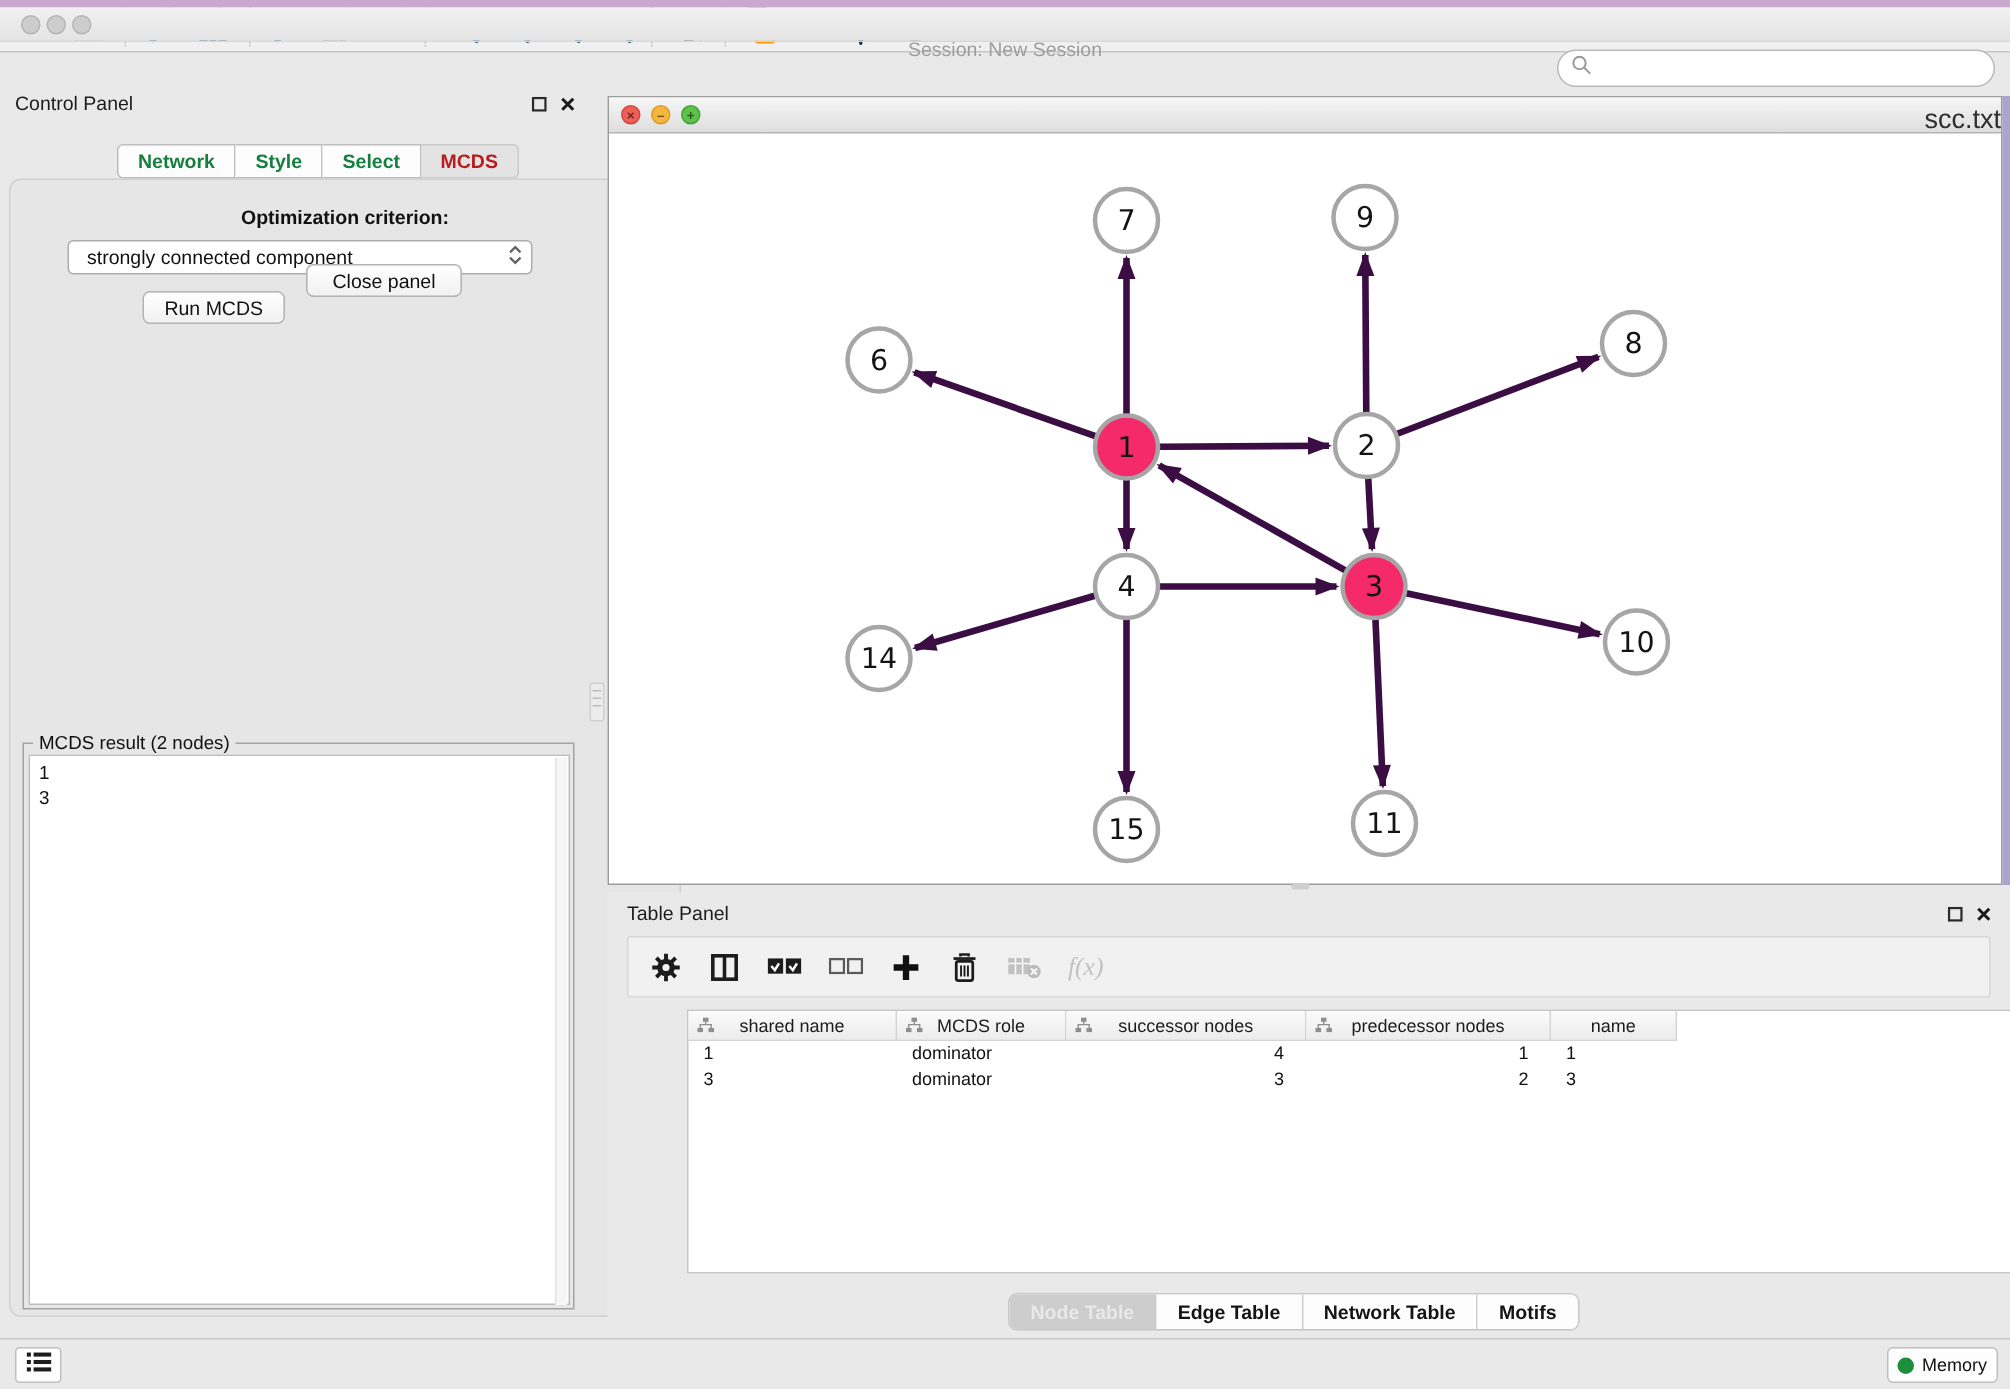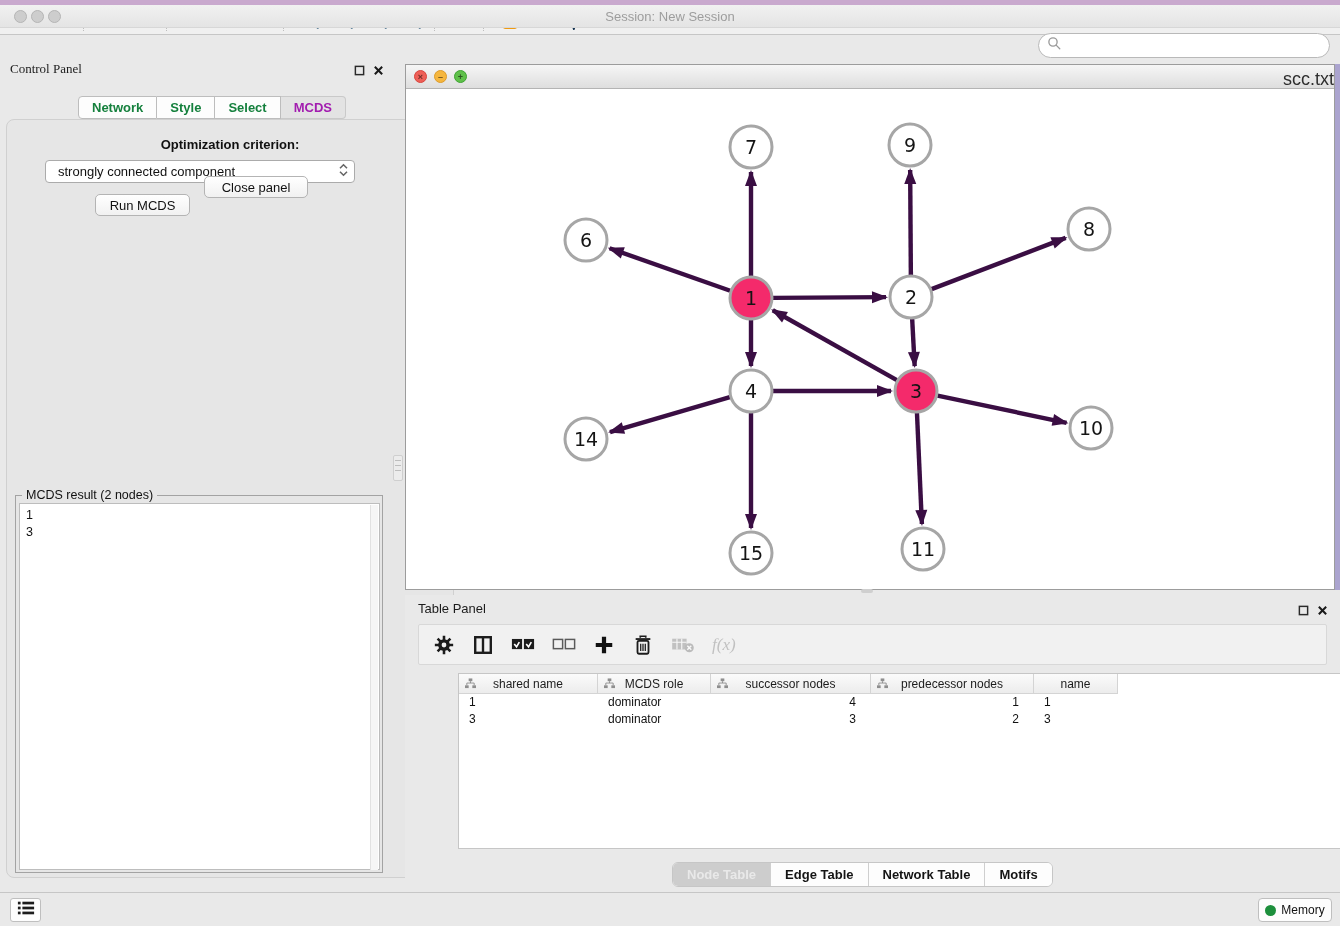--- a/index.html
+++ b/index.html
@@ -6,42 +6,42 @@
   html,body { width:1340px; height:926px; }
   body { font-family:"Liberation Sans", sans-serif; background:#e9e9e9; position:relative; overflow:hidden; }
   .abs { position:absolute; }
 
   
   #top-strip { left:0; top:0; width:1340px; height:5px; background:#c9a9ce; }
   #titlebar { left:0; top:5px; width:1340px; height:23px;
     background:linear-gradient(#f1f1f1,#e4e4e4); border-bottom:1px solid #d7d7d7; }
   .tl-dot { width:13px; height:13px; border-radius:50%; top:5px; }
   .tl-gray { background:#cdcdcd; border:1px solid #b5b5b5; }
-  #titlebar-title { width:100%; text-align:center; top:4px; font-size:13px; color:#9d9d9d; }
+  #titlebar-title { width:100%; text-align:center; top:20px; font-size:13px; color:#9d9d9d; }
 
   #main-toolbar { left:0; top:28px; width:1340px; height:35px; background:#f0f0f0;
     border-bottom:1px solid #c6c6c6; display:flex; align-items:center; padding-left:8px; }
   .tb-icon { width:34px; height:30px; display:flex; align-items:center; justify-content:center; border-radius:4px; }
   .tb-sep { width:1px; height:28px; margin:0 7px; border-left:1px dotted #bdbdbd; }
   #search-box { right:10px; top:33px; width:292px; height:25px; background:#fff;
     border:1px solid #b9b9b9; border-radius:13px; display:flex; align-items:center; padding-left:8px; }
   #search-input { border:none; outline:none; background:transparent; font-size:13px; width:250px; margin-left:5px; }
 
   
-  #cp-header { left:0; top:56px; width:392px; height:26px;font-family:Liberation Serif, serif; }
+  #cp-header { left:0; top:56px; width:392px; height:26px; }
   #cp-title { left:10px; top:5px; font-size:13px; color:#1c1c1c; }
   .panel-btns { display:flex; gap:8px; align-items:center; }
   #cp-btns { right:8px; top:6px; }
   #cp-tabs { left:78px; top:96px; display:flex; }
   .cp-tab { height:23px; padding:0 13px; font-size:13px; font-weight:600; color:#15803d;
     background:#fdfdfd; border:1px solid #bdbdbd; border-left:none;
     display:flex; align-items:center; }
   .cp-tab:first-child { border-left:1px solid #bdbdbd; border-radius:4px 0 0 4px; }
   .cp-tab:last-child { border-radius:0 4px 4px 0; }
-  .cp-tab.selected { background:#e3e3e3; color:#a21caf; border-color:#c9c9c9; }
+  .cp-tab.selected { background:#e3e3e3; color:#b91c1c; border-color:#c9c9c9; }
   #cp-body { left:6px; top:119px; width:448px; height:759px; background:#e6e6e6;
     border:1px solid #d0d0d0; border-radius:8px; }
   #opt-label { width:100%; text-align:center; top:17px; font-size:13px; font-weight:600; color:#111; }
   #criterion-select { left:38px; top:40px; width:310px; height:23px; background:#fff;
     border:1px solid #ababab; border-radius:4px; display:flex; align-items:center;
     padding:0 6px 0 12px; font-size:13px; color:#111;gap:40px; }
   #criterion-select .grow { flex:1; }
   .push-btn { height:22px; background:linear-gradient(#ffffff,#f1f1f1); border:1px solid #b4b4b4;
     border-radius:5px; font-size:13px; color:#111; display:flex; align-items:center; justify-content:center; }
   #run-btn { left:88px; top:74px; width:95px; }

